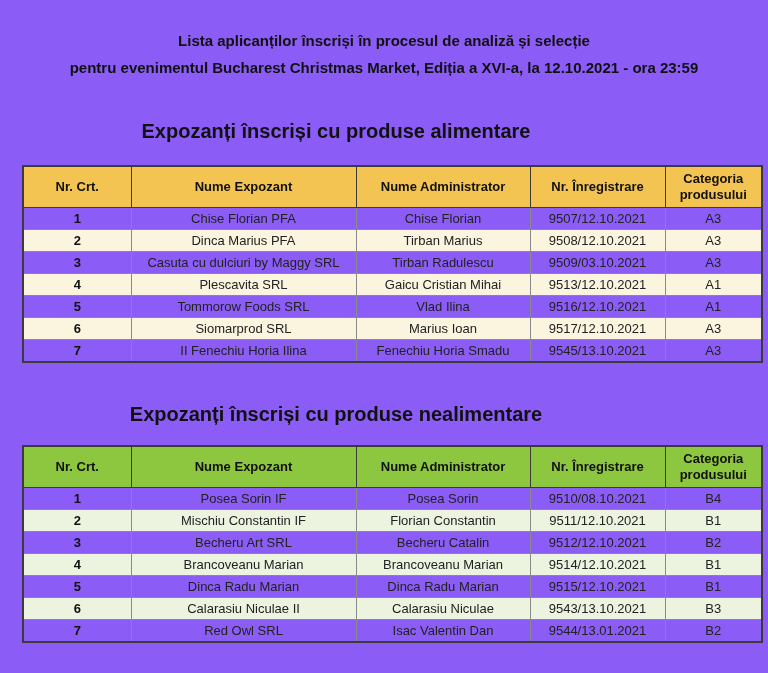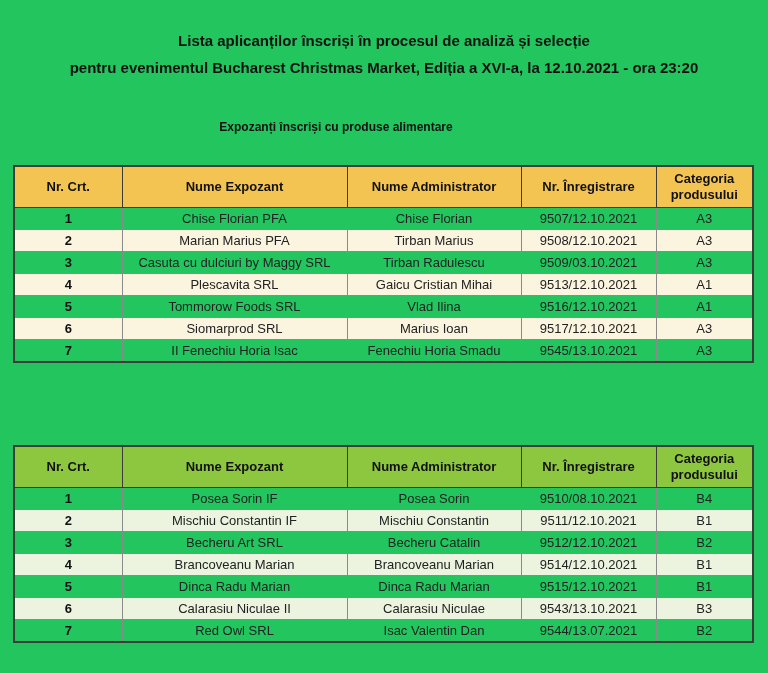--- a/index.html
+++ b/index.html
@@ -6,50 +6,50 @@
     margin: 0;
     padding: 0;
     background: #ffffff;
     font-family: "Liberation Sans", sans-serif;
     color: #000;
   }
   .page {
     position: relative;
     width: 768px;
     height: 673px;
-    background: #22c55e;
+    background: #8b5cf6;
     overflow: hidden;
   }
   .doc-title {
     position: absolute;
     top: 27px;
     left: 0;
     width: 768px;
     text-align: center;
     font-size: 15px;
     font-weight: bold;
     line-height: 27px;
     color: #111;
   }
   .section-title {
     position: absolute;
     left: 0;
     width: 672px;
     margin: 0;
     text-align: center;
-    font-size: 12px;
+    font-size: 20px;
     font-weight: bold;
     color: #111;
   }
   .section-title.food    { top: 120px; }
   .section-title.nonfood { top: 403px; }
 
   table.data-table {
     position: absolute;
-    left: 13px;
+    left: 22px;
     width: 739px;
     border-collapse: collapse;
     table-layout: fixed;
     border: 2px solid var(--border-dark, #3b3b3b);
     font-size: 13px;
   }
   table.data-table.food    { top: 165px; }
   table.data-table.nonfood { top: 445px; }
 
   table.data-table th {
@@ -82,21 +82,21 @@
   table.food    tbody tr:nth-child(even) td { background: var(--food-stripe, #fbf4df); }
   table.nonfood tbody tr:nth-child(even) td { background: var(--nonfood-stripe, #ecf4e0); }
 </style>
 </head>
 <body>
 
 <div class="page">
 
   <div class="doc-title">
     <div>Lista aplicanților înscriși în procesul de analiză și selecție</div>
-    <div>pentru evenimentul Bucharest Christmas Market, Ediția a XVI-a, la 12.10.2021 - ora 23:20</div>
+    <div>pentru evenimentul Bucharest Christmas Market, Ediția a XVI-a, la 12.10.2021 - ora 23:59</div>
   </div>
 
   <h2 class="section-title food">Expozanți înscriși cu produse alimentare</h2>
 
   <table class="data-table food" data-table="0">
     <colgroup>
       <col style="width:108px">
       <col style="width:225px">
       <col style="width:174px">
       <col style="width:135px">
@@ -114,21 +114,21 @@
     <tbody>
         <tr>
           <td>1</td>
           <td>Chise Florian PFA</td>
           <td>Chise Florian</td>
           <td>9507/12.10.2021</td>
           <td>A3</td>
         </tr>
         <tr>
           <td>2</td>
-          <td>Marian Marius PFA</td>
+          <td>Dinca Marius PFA</td>
           <td>Tirban Marius</td>
           <td>9508/12.10.2021</td>
           <td>A3</td>
         </tr>
         <tr>
           <td>3</td>
           <td>Casuta cu dulciuri by Maggy SRL</td>
           <td>Tirban Radulescu</td>
           <td>9509/03.10.2021</td>
           <td>A3</td>
@@ -149,28 +149,29 @@
         </tr>
         <tr>
           <td>6</td>
           <td>Siomarprod SRL</td>
           <td>Marius Ioan</td>
           <td>9517/12.10.2021</td>
           <td>A3</td>
         </tr>
         <tr>
           <td>7</td>
-          <td>II Fenechiu Horia Isac</td>
+          <td>II Fenechiu Horia Ilina</td>
           <td>Fenechiu Horia Smadu</td>
           <td>9545/13.10.2021</td>
           <td>A3</td>
         </tr>
       </tbody>
   </table>
 
+  <h2 class="section-title nonfood">Expozanți înscriși cu produse nealimentare</h2>
 
   <table class="data-table nonfood" data-table="1">
     <colgroup>
       <col style="width:108px">
       <col style="width:225px">
       <col style="width:174px">
       <col style="width:135px">
       <col style="width:97px">
     </colgroup>
     <thead>
@@ -186,21 +187,21 @@
         <tr>
           <td>1</td>
           <td>Posea Sorin IF</td>
           <td>Posea Sorin</td>
           <td>9510/08.10.2021</td>
           <td>B4</td>
         </tr>
         <tr>
           <td>2</td>
           <td>Mischiu Constantin IF</td>
-          <td>Mischiu Constantin</td>
+          <td>Florian Constantin</td>
           <td>9511/12.10.2021</td>
           <td>B1</td>
         </tr>
         <tr>
           <td>3</td>
           <td>Becheru Art SRL</td>
           <td>Becheru Catalin</td>
           <td>9512/12.10.2021</td>
           <td>B2</td>
         </tr>
@@ -222,19 +223,19 @@
           <td>6</td>
           <td>Calarasiu Niculae II</td>
           <td>Calarasiu Niculae</td>
           <td>9543/13.10.2021</td>
           <td>B3</td>
         </tr>
         <tr>
           <td>7</td>
           <td>Red Owl SRL</td>
           <td>Isac Valentin Dan</td>
-          <td>9544/13.07.2021</td>
+          <td>9544/13.01.2021</td>
           <td>B2</td>
         </tr>
       </tbody>
   </table>
 
 </div>
 
 </body></html>

